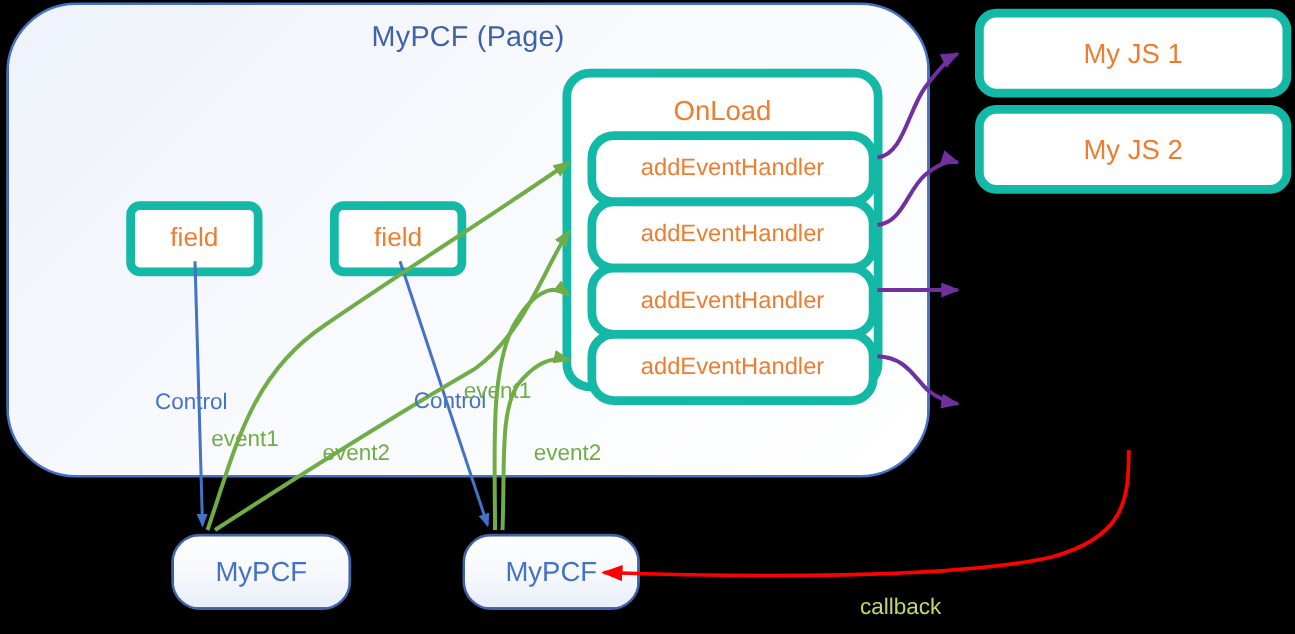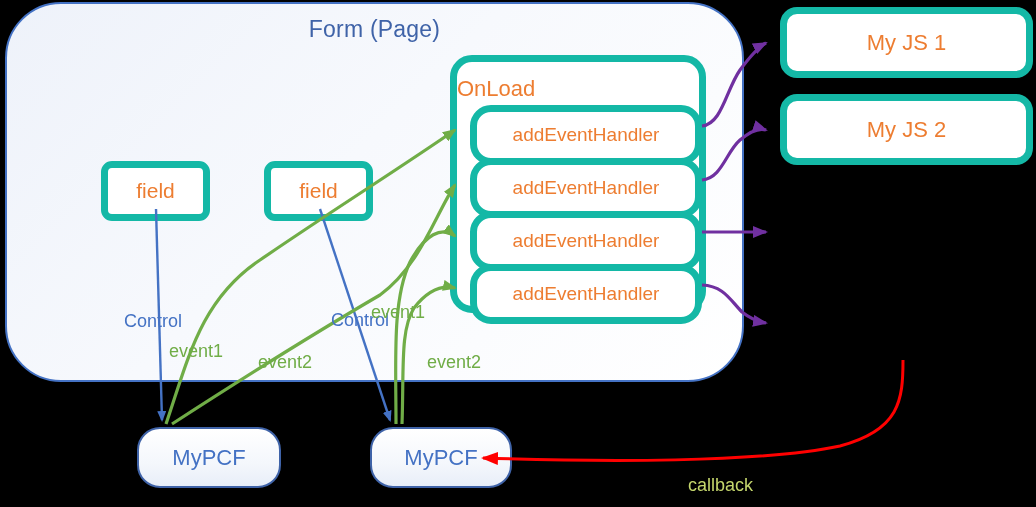--- a/index.html
+++ b/index.html
@@ -78,20 +78,21 @@
     border-radius: 22px;
     background: #ffffff;
     display: block;
     z-index: 8;
   }
   .onload-title {
     position: absolute;
     left: 0;
     top: 14px;
     width: 100%;
+    text-align: center;
     color: #ED7D31;
     font-size: 22px;
   }
   .aeh-box {
     left: 470px;
     width: 232px;
     height: 60px;
     border-radius: 21px;
     font-size: 19px;
     z-index: 12;
@@ -102,21 +103,21 @@
   #aeh-4 { top: 264px; }
 
   .myjs-box {
     left: 780px;
     width: 253px;
     height: 71px;
     border-radius: 17px;
     font-size: 22px;
   }
   #myjs-1 { top: 7px; }
-  #myjs-2 { top: 94px; }
+  #myjs-2 { top: 84px; }
   #myjs-3 { top: 194px; }
   #myjs-4 { top: 287px; }
 
   
   .mypcf-box {
     position: absolute;
     box-sizing: border-box;
     border: 2px solid #3F63A8;
     border-radius: 23px;
     background: linear-gradient(to bottom, #ffffff 0%, #f4f7fc 60%, #e8eef8 100%);
@@ -139,21 +140,21 @@
   .lbl-control { fill: #4472C4; }
   .lbl-event   { fill: #70AD47; }
   .lbl-callback{ fill: #C4D66C; }
 </style>
 </head>
 <body>
 
 <div id="canvas">
 
   <div class="form-container">
-    <div class="form-title">Form (Page)</div>
+    <div class="form-title">MyPCF (Page)</div>
   </div>
 
   <div class="orange-box onload-box">
     <div class="onload-title">OnLoad</div>
   </div>
 
   <div class="orange-box field-box" id="field-1">field</div>
   <div class="orange-box field-box" id="field-2">field</div>
 
   <div class="orange-box aeh-box" id="aeh-1">addEventHandler</div>

